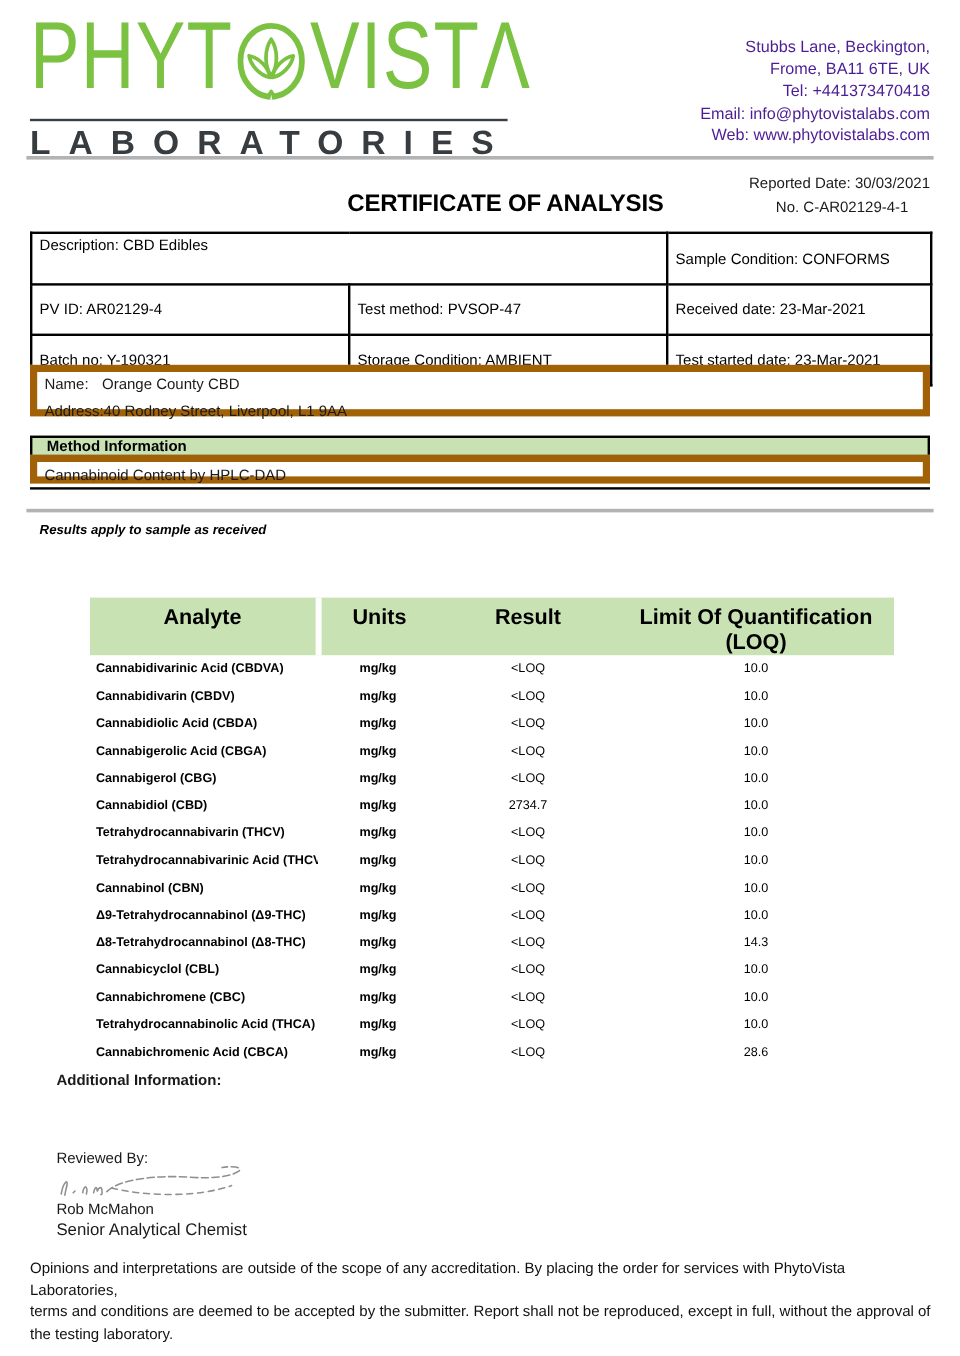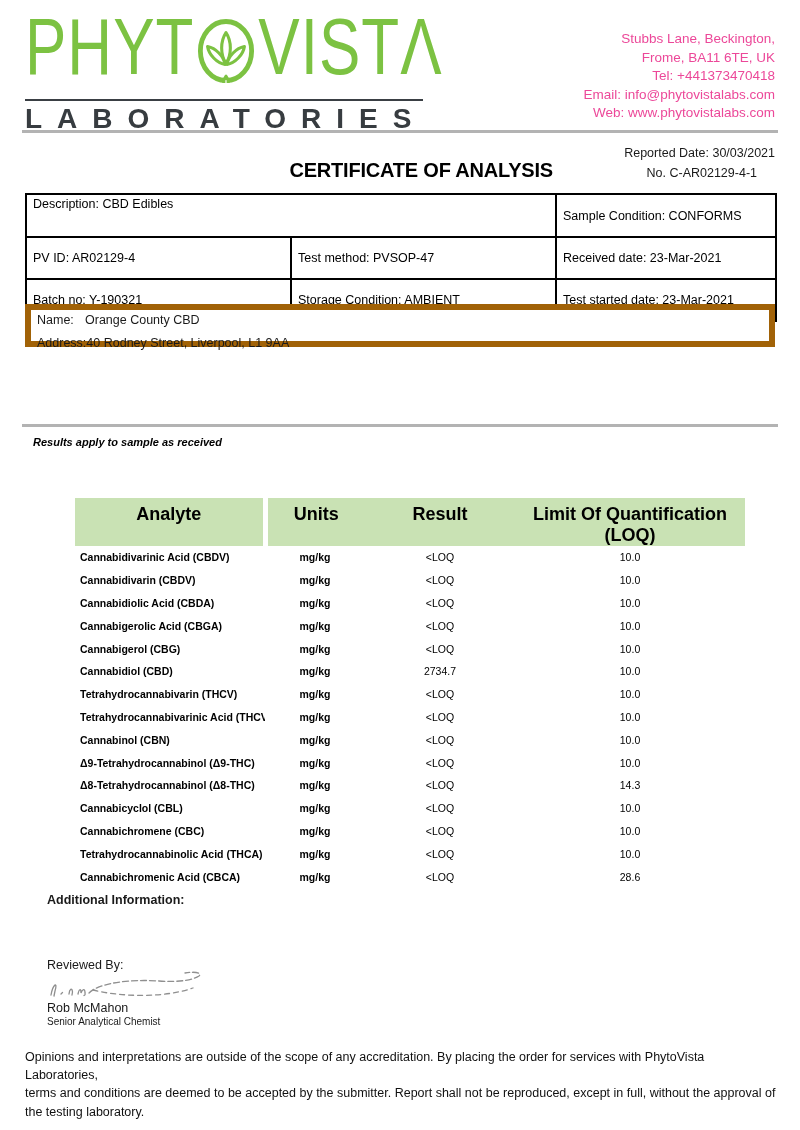--- a/index.html
+++ b/index.html
@@ -20,21 +20,21 @@
     white-space:nowrap;
   }
   .leaf-o { width:58px; height:64px; margin:0 3px 13px 3px; flex:0 0 auto; }
   .brand-rule { border-top:2.5px solid #3a3f44; margin-top:3px; width:398px; }
   .brand-sub {
     font-size:28px; color:#373c40; letter-spacing:15px; margin-top:2px;
     white-space:nowrap; font-weight:700;
   }
   .contact {
     position:absolute; right:25px; top:30px; text-align:right;
-    font-size:13.5px; line-height:18.6px; color:#ec4899;
+    font-size:13.5px; line-height:18.6px; color:#4c1d95;
   }
   .divider-gray { position:absolute; left:22px; right:22px; height:3px; background:#b3b3b3; }
   .divider-1 { top:130px; }
   .divider-2 { top:424px; }
 
   .reported-date { position:absolute; top:146px; right:25px; font-size:12.5px; }
   .report-no    { position:absolute; top:166px; right:43px; font-size:12.5px; }
   .doc-title    {
     position:absolute; top:159px; left:183px; width:370px; text-align:right;
     font-size:20px; font-weight:bold; letter-spacing:-0.2px; color:#000;
@@ -92,21 +92,21 @@
   .results td.col-analyte { font-weight:bold; text-align:left; padding-left:5px; }
   .results td.col-units   { font-weight:bold; text-align:center; }
   .results td.col-result  { text-align:center; }
   .results td.col-loq     { text-align:center; }
 
   
   .additional-label { position:absolute; left:47px; top:893px; font-size:12.5px; font-weight:bold; }
   .reviewed-label   { position:absolute; left:47px; top:958px; font-size:12.5px; }
   .signature        { position:absolute; left:45px; top:970px; }
   .reviewer-name    { position:absolute; left:47px; top:1001px; font-size:12.5px; }
-  .reviewer-title   { position:absolute; left:47px; top:1016px; font-size:10px; }
+  .reviewer-title   { position:absolute; left:47px; top:1016px; font-size:14px; }
   .disclaimer {
     position:absolute; left:25px; top:1048px; width:755px;
     font-size:12.5px; line-height:18.2px; color:#111;
   }
 </style>
 </head>
 <body>
 
 <div class="page">
 
@@ -167,20 +167,25 @@
     <div class="info-box customer-box">
       <div class="cust-line">
         <span class="cust-label">Name:</span><span>Orange County CBD</span>
       </div>
       <div class="cust-line">
         <span class="cust-label">Address:</span><span>40 Rodney Street, Liverpool, L1 9AA</span>
       </div>
     </div>
   </div>
 
+  <div class="section sec-method">
+    <div class="bar">Method Information</div>
+    <div class="info-box method-box">Cannabinoid Content by HPLC-DAD</div>
+    <div class="thin-line"></div>
+  </div>
 
   <div class="divider-gray divider-2"></div>
 
   <div class="results-note">Results apply to sample as received</div>
 
   <table class="results">
     <colgroup>
         <col class="c1">
         <col class="c2">
         <col class="c3">
@@ -189,21 +194,21 @@
     <thead>
       <tr>
         <th class="col-analyte">Analyte</th>
         <th class="col-units">Units</th>
         <th class="col-result">Result</th>
         <th class="col-loq">Limit Of Quantification (LOQ)</th>
       </tr>
     </thead>
     <tbody>
         <tr>
-          <td class="col-analyte">Cannabidivarinic Acid (CBDV)</td>
+          <td class="col-analyte">Cannabidivarinic Acid (CBDVA)</td>
           <td class="col-units">mg/kg</td>
           <td class="col-result">&lt;LOQ</td>
           <td class="col-loq">10.0</td>
         </tr>
         <tr>
           <td class="col-analyte">Cannabidivarin (CBDV)</td>
           <td class="col-units">mg/kg</td>
           <td class="col-result">&lt;LOQ</td>
           <td class="col-loq">10.0</td>
         </tr>

